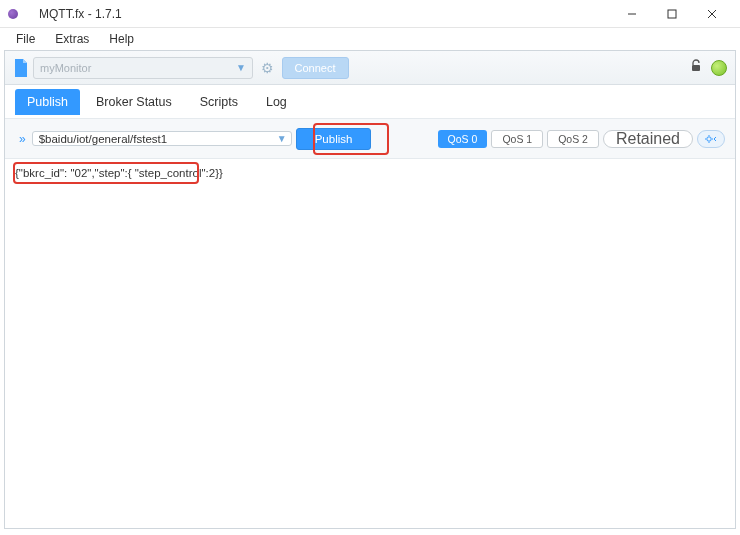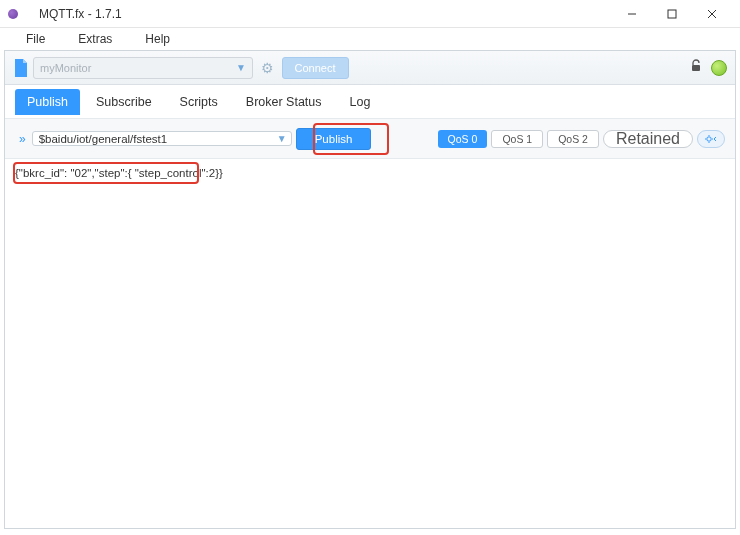--- a/index.html
+++ b/index.html
@@ -7,21 +7,21 @@
 
   
   .titlebar { display: flex; align-items: center; height: 28px; padding: 0 8px; background: #fff; border-bottom: 1px solid #e5e5e5; gap: 15px; }
   .titlebar .icon-dot { width: 10px; height: 10px; border-radius: 50%; background: radial-gradient(circle at 35% 35%, #a070d0, #6b3fa0); margin-right: 6px; }
   .titlebar .title { font-size: 12px; color: #333; flex: 1; }
   .win-controls { display: flex; }
   .win-btn { width: 40px; height: 28px; display: flex; align-items: center; justify-content: center; font-size: 13px; color: #333; cursor: default; }
   .win-btn svg { stroke: #333; stroke-width: 1; fill: none; }
 
   
-  .menubar { display: flex; align-items: center; height: 22px; padding: 0 16px; background: #fff; font-size: 12px; color: #333; gap: 13px; }
+  .menubar { display: flex; align-items: center; height: 22px; padding: 0 6px; background: #fff; font-size: 12px; color: #333; }
   .menubar .menu-item { padding: 2px 10px; cursor: default; }
 
   
   .content-frame { border: 1px solid #cfd6dc; margin: 0 4px; height: calc(535px - 28px - 22px - 6px); background: #fff; }
 
   
   .conn-toolbar { display: flex; align-items: center; height: 34px; padding: 0 8px; background: linear-gradient(#f7f9fb,#eef2f5); border-bottom: 1px solid #d9dfe4; gap: 4px; }
   .file-icon { width: 16px; height: 18px; }
   .file-icon svg { display: block; }
   .profile-select { flex: 0 0 220px; height: 22px; display: flex; align-items: center; background: #eef2f5; border: 1px solid #d0d6db; border-radius: 3px; padding: 0 6px; font-size: 11px; color: #a9b2ba; position: relative; }
@@ -110,23 +110,22 @@
       <svg width="14" height="14" viewBox="0 0 14 14">
           <path d="M4 6 v-2 a3 3 0 0 1 6 0" fill="none" stroke="#555" stroke-width="1.3"></path>
           <rect x="3" y="6" width="8" height="6" rx="1" fill="#555"></rect>
         </svg>
     </span>
     <div class="status-dot"></div>
   </div>
 
   <div class="tabs-row">
     <div class="tab active">Publish</div>
-    <div class="tab">Subscribe</div>
+    <div class="tab">Broker Status</div>
     <div class="tab">Scripts</div>
-    <div class="tab">Broker Status</div>
     <div class="tab">Log</div>
   </div>
 
   <div class="action-row">
     <span class="expand-chevs">»</span>
     <div class="topic-input">
       <span>$baidu/iot/general/fstest1</span>
       <span class="chev">▼</span>
     </div>
     <div class="btn btn-publish">Publish</div>

